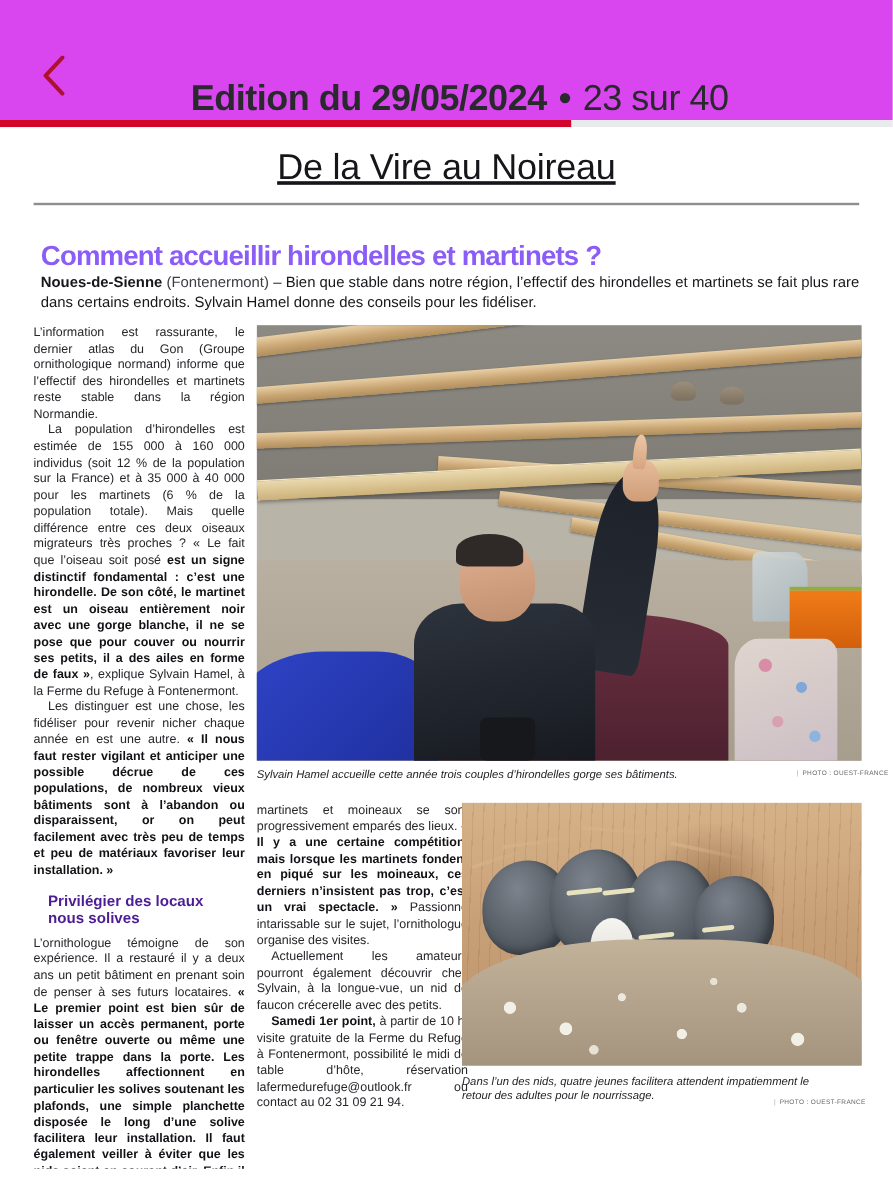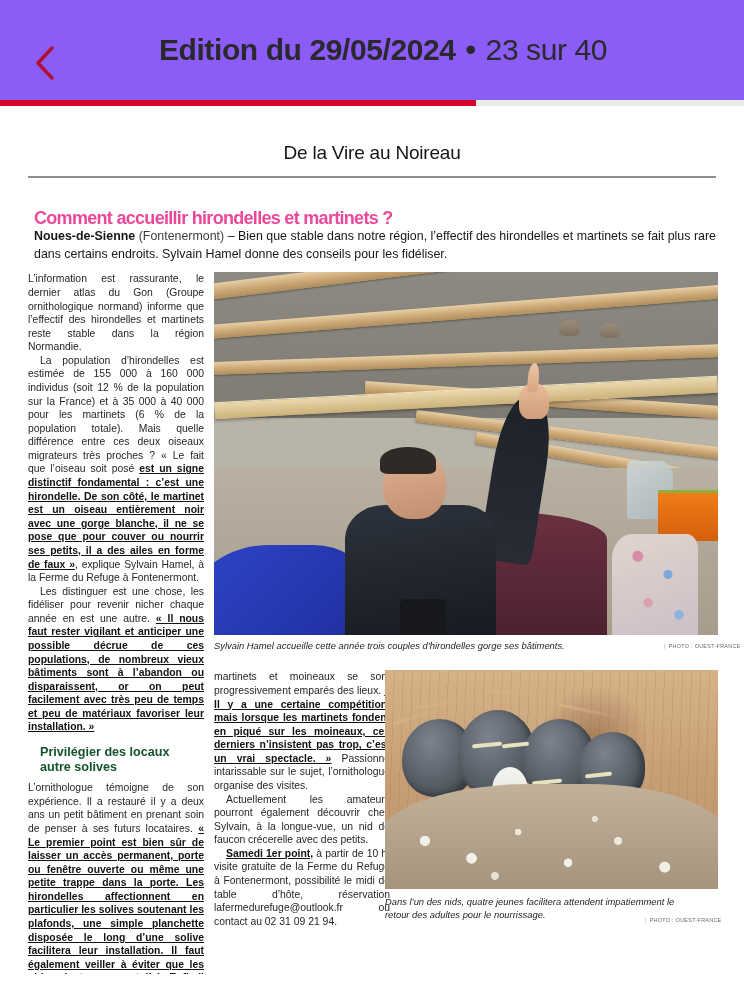--- a/index.html
+++ b/index.html
@@ -9,23 +9,23 @@
     height: 1000px;
     background: #ffffff;
     font-family: "Liberation Sans", sans-serif;
     overflow: hidden;
   }
 
   
   .appbar {
     position: relative;
     height: 100px;
-    background: #8b5cf6;
+    background: #d946ef;
     display: flex;
-    align-items: center;
+    align-items: flex-end;
   }
 
   .back-btn {
     position: absolute;
     left: 22px;
     top: 40px;
     width: 46px;
     height: 46px;
     display: flex;
     align-items: center;
@@ -62,37 +62,38 @@
   
   .sheet {
     position: relative;
     padding: 0 28px;
     height: 894px;
     background: #ffffff;
   }
 
   .section-kicker {
     text-align: center;
-    font-size: 19px;
+    font-size: 30px;
     color: #15151a;
-    padding-top: 36px;
+    padding-top: 17px;
     padding-bottom: 12px;
     letter-spacing: -0.2px;
+    text-decoration: underline;
   }
 
   .rule {
     height: 2px;
     background: #8d8d92;
     margin-bottom: 30px;
   }
 
   .headline {
-    font-size: 18px;
+    font-size: 23px;
     font-weight: 700;
-    color: #ec4899;
+    color: #8b5cf6;
     letter-spacing: -0.7px;
     line-height: 1.12;
     padding-left: 6px;
   }
 
   .standfirst {
     font-size: 12.4px;
     line-height: 1.42;
     color: #17171b;
     padding-left: 6px;
@@ -112,29 +113,29 @@
   .col {
     position: absolute;
     width: 176px;
     font-size: 10.4px;
     line-height: 1.305;
     color: #26262b;
     text-align: justify;
   }
   .col p { margin: 0; text-indent: 12px; }
   .col p.noindent { text-indent: 0; }
-  .col b { font-weight: 700; color: #121216; text-decoration: underline; }
+  .col b { font-weight: 700; color: #121216; }
 
   .col-1 { left: 0px;   top: 0px;   width: 176px; }
   .col-2 { left: 186px; top: 398px; width: 176px; }
 
   .subhead {
     font-size: 12.6px;
     font-weight: 700;
-    color: #14532d;
+    color: #4c1d95;
     line-height: 1.16;
     margin-top: 11px;
     margin-bottom: 7px;
     text-indent: 0;
     padding-left: 12px;
   }
 
   
   .photo {
     position: absolute;
@@ -361,21 +362,21 @@
 
   <div class="body-grid">
 
     <div class="col col-1">
       <p class="noindent">L’information est rassurante, le dernier atlas du Gon (Groupe ornithologique normand) informe que l’effectif des hirondelles et martinets reste stable dans la région Normandie.</p>
       <p><span>La population d’hirondelles est estimée de 155 000 à 160 000 individus (soit 12 % de la population sur la France) et à 35 000 à 40 000 pour les martinets (6 % de la population totale). Mais quelle différence entre ces deux oiseaux migrateurs très proches ? « Le fait que l’oiseau soit posé </span><b>est un signe distinctif fondamental : c’est une hirondelle. De son côté, le martinet est un oiseau entièrement noir avec une gorge blanche, il ne se pose que pour couver ou nourrir ses petits, il a des ailes en forme de faux »</b><span>, explique Sylvain Hamel, à la Ferme du Refuge à Fontenermont.</span></p>
       <p><span>Les distinguer est une chose, les fidéliser pour revenir nicher chaque année en est une autre. </span><b>« Il nous faut rester vigilant et anticiper une possible décrue de ces populations, de nombreux vieux bâtiments sont à l’abandon ou disparaissent, or on peut facilement avec très peu de temps et peu de matériaux favoriser leur installation. »</b></p>
 
       <div class="subhead">
         <span>Privilégier des locaux</span><br>
-        <span>autre solives</span>
+        <span>nous solives</span>
       </div>
 
       <p class="noindent"><span>L’ornithologue témoigne de son expérience. Il a restauré il y a deux ans un petit bâtiment en prenant soin de penser à ses futurs locataires. </span><b>« Le premier point est bien sûr de laisser un accès permanent, porte ou fenêtre ouverte ou même une petite trappe dans la porte. Les hirondelles affectionnent en particulier les solives soutenant les plafonds, une simple planchette disposée le long d’une solive facilitera leur installation. Il faut également veiller à éviter que les nids soient en courant d’air. Enfin il est possible que les chats soient un facteur limitant mais la plupart du temps, les locataires passent outre ce potentiel danger. »</b></p>
 
     </div>
 
     <div class="col col-2">
       <p class="noindent"><span>martinets et moineaux se sont progressivement emparés des lieux. </span><b>« Il y a une certaine compétition, mais lorsque les martinets fondent en piqué sur les moineaux, ces derniers n’insistent pas trop, c’est un vrai spectacle. »</b><span> Passionné intarissable sur le sujet, l’ornithologue organise des visites.</span></p>
       <p>Actuellement les amateurs pourront également découvrir chez Sylvain, à la longue-vue, un nid de faucon crécerelle avec des petits.</p>
       <p><b>Samedi 1er point,</b><span> à partir de 10 h, visite gratuite de la Ferme du Refuge à Fontenermont, possibilité le midi de table d’hôte, réservation lafermedurefuge@outlook.fr ou contact au 02 31 09 21 94.</span></p>

